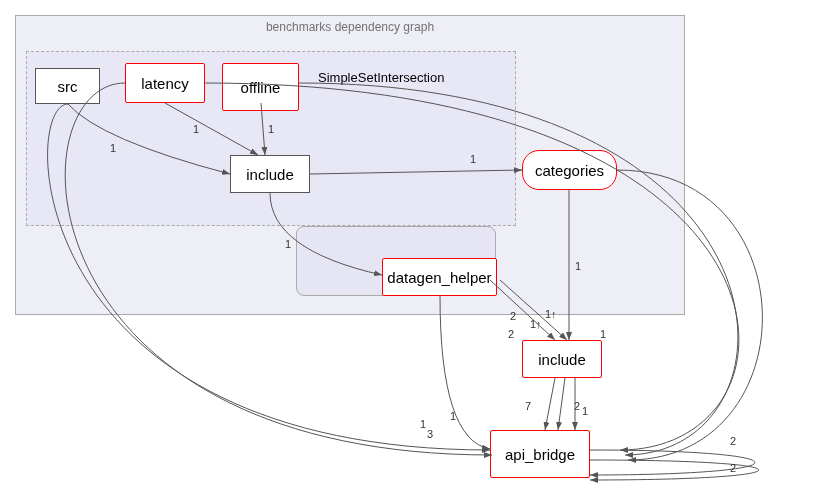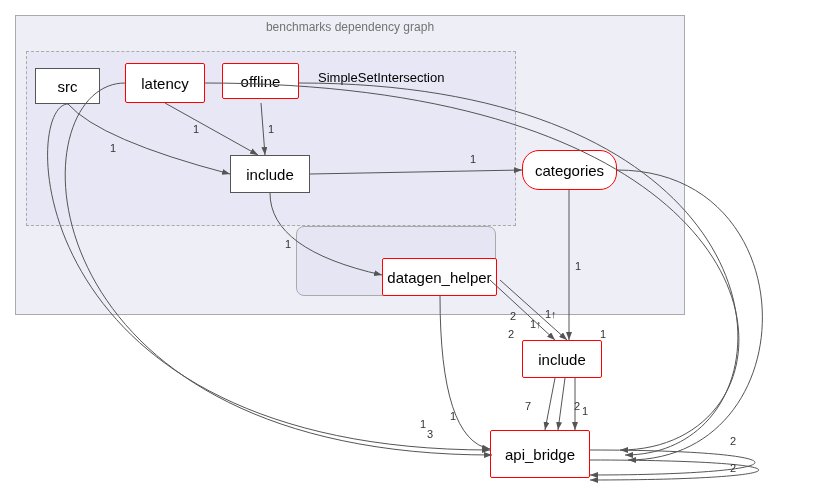--- a/index.html
+++ b/index.html
@@ -76,21 +76,21 @@
   </div>
 
   <div class="node-box plain" style="left:35px; top:68px; width:65px; height:36px;">
     <span>src</span>
   </div>
 
   <div class="node-box red-border" style="left:125px; top:63px; width:80px; height:40px;">
     <span>latency</span>
   </div>
 
-  <div class="node-box red-border" style="left:222px; top:63px; width:77px; height:36px;">
+  <div class="node-box red-border" style="left:222px; top:63px; width:77px; height:48px;">
     <span>offline</span>
   </div>
 
   <div style="position:absolute; left:318px; top:70px; font-size:13px; color:#000000;">
     <span>SimpleSetIntersection</span>
   </div>
 
   <div class="node-box plain" style="left:230px; top:155px; width:80px; height:38px;">
     <span>include</span>
   </div>

